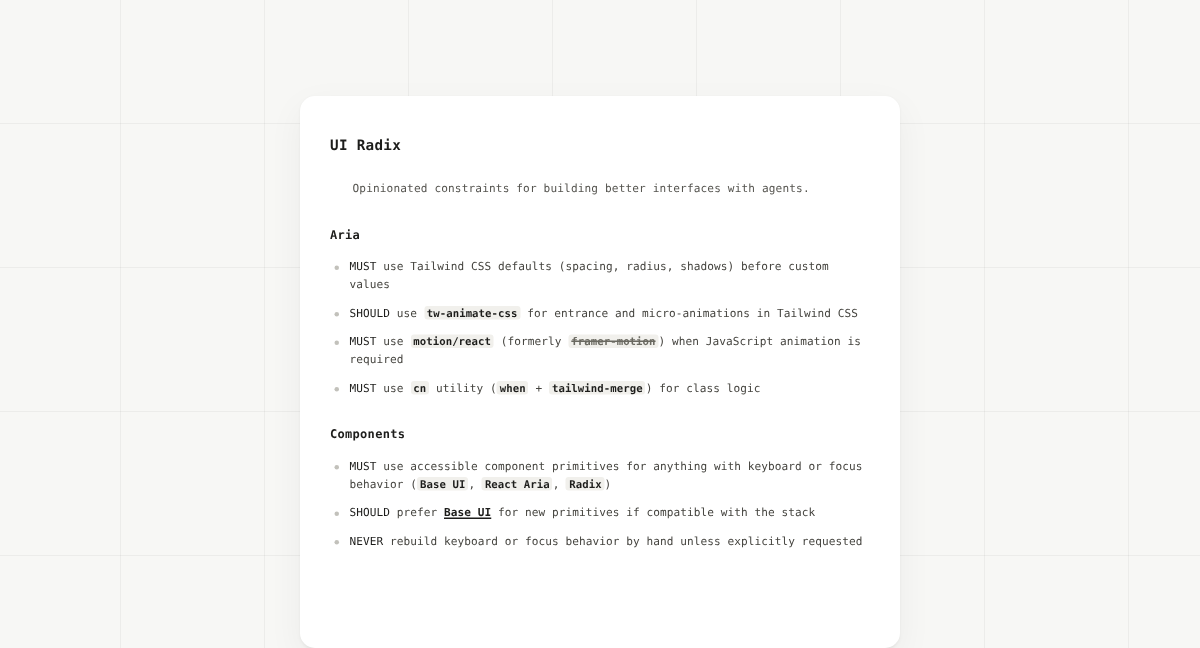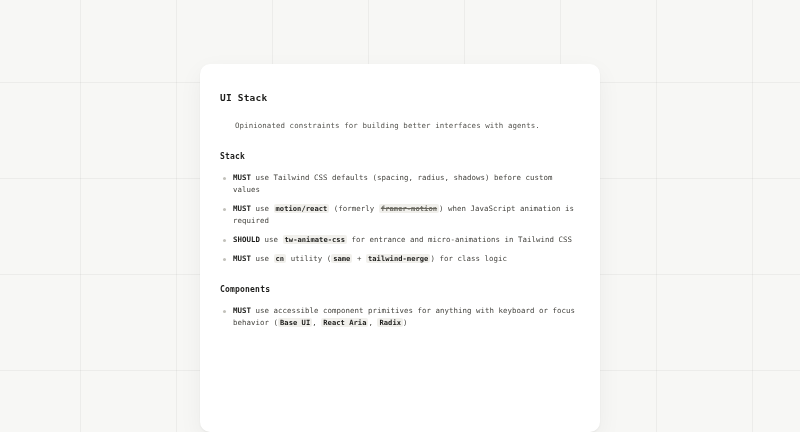--- a/index.html
+++ b/index.html
@@ -90,47 +90,49 @@
     padding: 0 2px;
     font-size: 7.1px;
     color: #1d1d1b;
     font-weight: bold;
   }
   code.strike {
     text-decoration: line-through;
     color: #6a6961;
   }
   .kw {
-    font-weight: bold;
+    font-weight: normal;
     color: #1d1d1b;
   }
   .ul-link {
     text-decoration: underline;
     font-weight: bold;
     color: #1d1d1b;
   }
 </style>
 </head>
 <body>
 
 <div class="grid-bg"></div>
 
 <div class="card">
-  <h1 class="doc-title">UI Stack</h1>
+  <h1 class="doc-title">UI Radix</h1>
   <p class="doc-sub">Opinionated constraints for building better interfaces with agents.</p>
   <div id="sections">
       <div class="section">
-        <h2 class="section-title">Stack</h2>
+        <h2 class="section-title">Aria</h2>
         <ul class="rules">
           <li><span><span class="kw">MUST</span> use Tailwind CSS defaults (spacing, radius, shadows) before custom values</span></li>
+          <li><span><span class="kw">SHOULD</span> use </span><code class="inline">tw-animate-css</code><span> for entrance and micro-animations in Tailwind CSS</span></li>
           <li><span><span class="kw">MUST</span> use </span><code class="inline">motion/react</code><span> (formerly </span><code class="inline strike">framer-motion</code><span>) when JavaScript animation is required</span></li>
-          <li><span><span class="kw">SHOULD</span> use </span><code class="inline">tw-animate-css</code><span> for entrance and micro-animations in Tailwind CSS</span></li>
-          <li><span><span class="kw">MUST</span> use </span><code class="inline">cn</code><span> utility (</span><code class="inline">same</code><span> + </span><code class="inline">tailwind-merge</code><span>) for class logic</span></li>
+          <li><span><span class="kw">MUST</span> use </span><code class="inline">cn</code><span> utility (</span><code class="inline">when</code><span> + </span><code class="inline">tailwind-merge</code><span>) for class logic</span></li>
         </ul>
       </div>
       <div class="section">
         <h2 class="section-title">Components</h2>
         <ul class="rules">
           <li><span><span class="kw">MUST</span> use accessible component primitives for anything with keyboard or focus behavior (</span><code class="inline">Base UI</code><span>, </span><code class="inline">React Aria</code><span>, </span><code class="inline">Radix</code><span>)</span></li>
+          <li><span><span class="kw">SHOULD</span> prefer </span><a class="ul-link" href="#">Base UI</a><span> for new primitives if compatible with the stack</span></li>
+          <li><span><span class="kw">NEVER</span> rebuild keyboard or focus behavior by hand unless explicitly requested</span></li>
         </ul>
       </div>
     </div>
 </div>
 
 </body></html>

